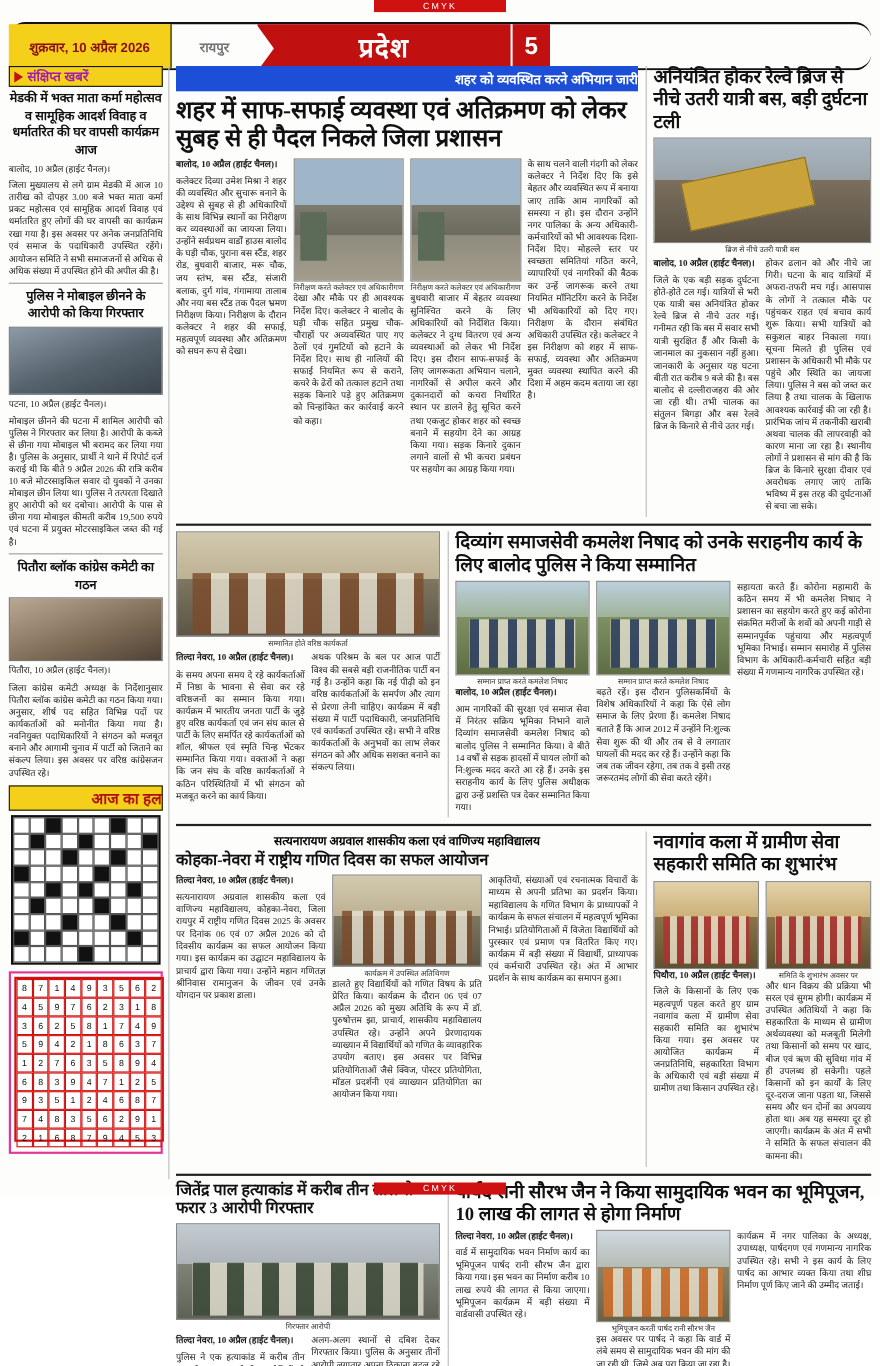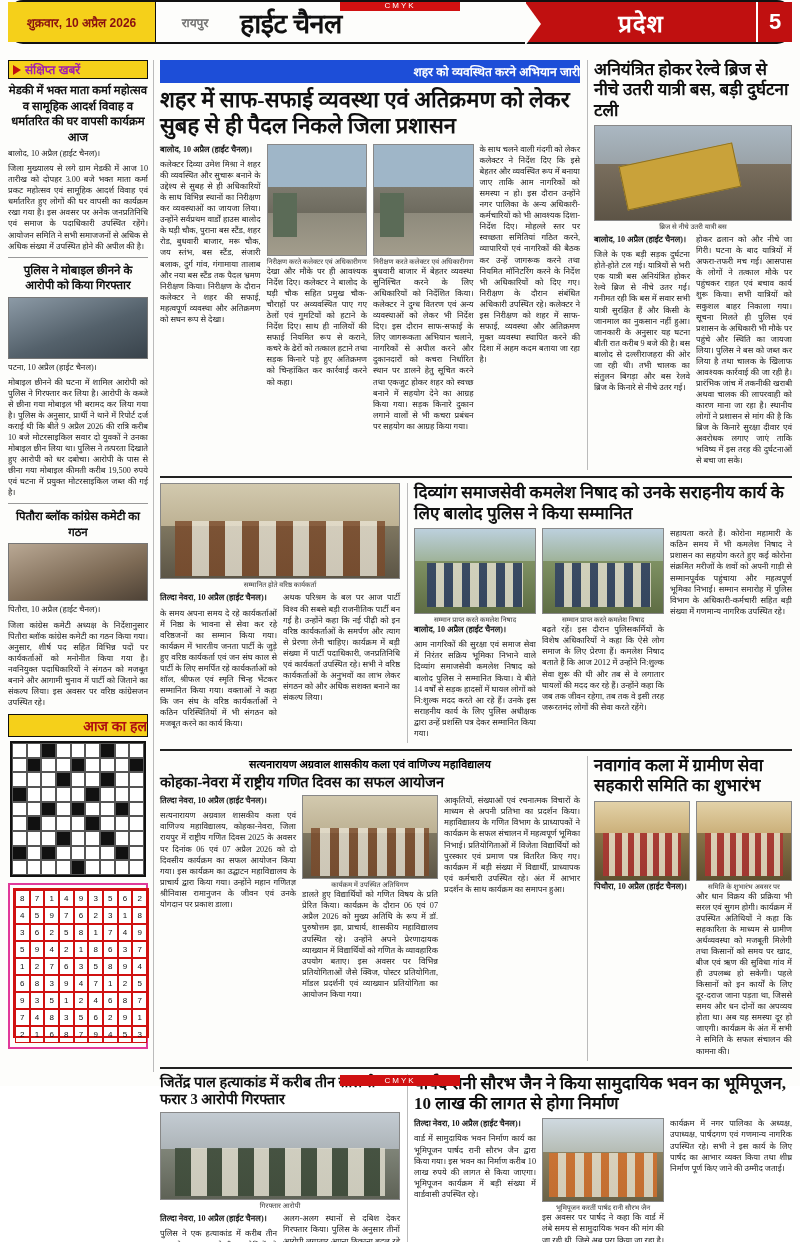--- a/index.html
+++ b/index.html
@@ -32,21 +32,21 @@
     letter-spacing: 2px;
     text-align: center;
     line-height: 11px;
   }
   .cmyk-top { top: 0; }
   .cmyk-bot { bottom: 0; }
 
   
   .masthead {
     position: absolute;
-    top: 0; left: 8px; right: 8px;
+    top: 20px; left: 8px; right: 8px;
     height: 44px;
     border-top: 2px solid #111;
     border-bottom: 2px solid #111;
     display: flex;
     align-items: stretch;
     border-radius: 15px;
   }
   .mast-date {
     width: 148px;
     background: #f5d01a;
@@ -374,23 +374,20 @@
 </head>
 <body>
 
 <div class="page">
 
   <div class="cmyk-bar cmyk-top">CMYK</div>
 
   <div class="masthead">
     <div class="mast-date">शुक्रवार, 10 अप्रैल 2026</div>
     <div class="mast-city">रायपुर</div>
-    <div class="mast-logo">
-      <span class="logo-text">हाईट चैनल</span>
-    </div>
     <div class="mast-section">
       <span class="arrow"></span>
       <span class="sec-name">प्रदेश</span>
     </div>
     <div class="mast-pageno">5</div>
   </div>
 
   <div class="body-grid">
 
     <div class="rail">
@@ -691,20 +688,21 @@
             </div>
           </div>
         </div>
 
         <div style="flex:1;" class="topright">
           <h2 class="headline-2">नवागांव कला में ग्रामीण सेवा सहकारी समिति का शुभारंभ</h2>
           <div class="cols">
             <div class="col">
               <div class="ph temple" style="height:80px;"></div>
               <p class="body"><span class="dateline">पिथौरा, 10 अप्रैल (हाईट चैनल)।</span></p>
+              <p class="body">जिले के किसानों के लिए एक महत्वपूर्ण पहल करते हुए ग्राम नवागांव कला में ग्रामीण सेवा सहकारी समिति का शुभारंभ किया गया। इस अवसर पर आयोजित कार्यक्रम में जनप्रतिनिधि, सहकारिता विभाग के अधिकारी एवं बड़ी संख्या में ग्रामीण तथा किसान उपस्थित रहे।</p>
             </div>
             <div class="col">
               <div class="ph temple" style="height:80px;"></div>
               <div class="cap">समिति के शुभारंभ अवसर पर</div>
               <p class="body">और धान विक्रय की प्रक्रिया भी सरल एवं सुगम होगी। कार्यक्रम में उपस्थित अतिथियों ने कहा कि सहकारिता के माध्यम से ग्रामीण अर्थव्यवस्था को मजबूती मिलेगी तथा किसानों को समय पर खाद, बीज एवं ऋण की सुविधा गांव में ही उपलब्ध हो सकेगी। पहले किसानों को इन कार्यों के लिए दूर-दराज जाना पड़ता था, जिससे समय और धन दोनों का अपव्यय होता था। अब यह समस्या दूर हो जाएगी। कार्यक्रम के अंत में सभी ने समिति के सफल संचालन की कामना की।</p>
             </div>
           </div>
         </div>
       </div>
 

